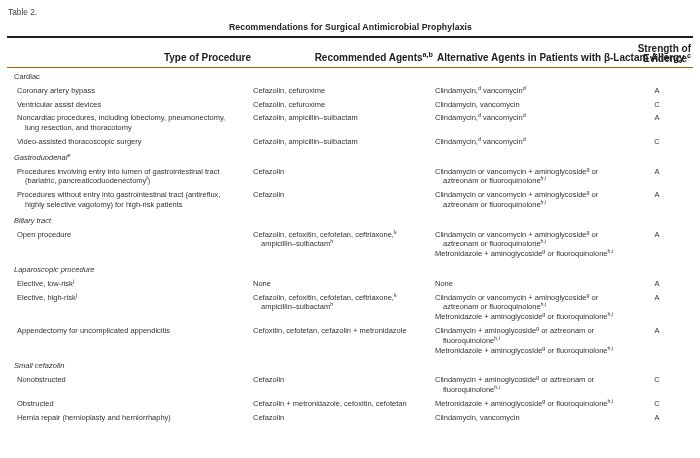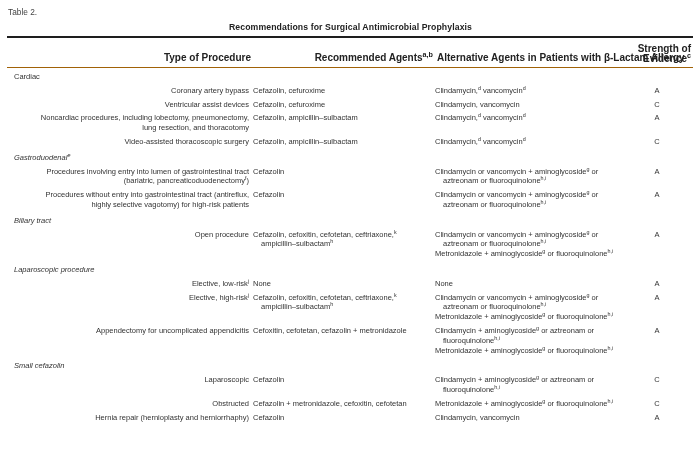--- a/index.html
+++ b/index.html
@@ -20,21 +20,21 @@
   col.c1{width:246px;} col.c2{width:182px;} col.c3{width:196px;} col.c4{width:62px;}
   thead th{
     font-size:10px;font-weight:bold;text-align:right;vertical-align:bottom;
     padding:6px 2px 4px 2px;border-bottom:1px solid #a16207;color:#222;
     white-space:nowrap;
   }
   thead th.wrap{white-space:pre-line;line-height:9.5px;}
   td{vertical-align:top;padding:2px 4px 2px 0;}
   td.section{padding-left:7px;padding-top:4px;}
   td.section.it{font-style:italic;}
-  td.proc{padding-left:18px;text-indent:-8px;white-space:pre-line;text-align:right;}
+  td.proc{padding-left:18px;text-indent:-8px;white-space:pre-line;}
   .hang{padding-left:8px;text-indent:-8px;white-space:pre-line;}
   td.strength{text-align:center;padding-right:10px;}
   sup{font-size:0.72em;line-height:0;vertical-align:super;}
 </style>
 </head>
 <body>
 
 <div class="page">
   <div class="tlabel">Table 2.</div>
   <div class="ttitle">Recommendations for Surgical Antimicrobial Prophylaxis</div>
@@ -178,21 +178,21 @@
             <div class="hang">Clindamycin + aminoglycoside<sup>g</sup> or aztreonam or
 fluoroquinolone<sup>h,i</sup></div>
             <div class="hang">Metronidazole + aminoglycoside<sup>g</sup> or fluoroquinolone<sup>h,i</sup></div>
           </td>
           <td class="strength">A</td>
         </tr>
         <tr>
           <td colspan="4" class="section it">Small cefazolin</td>
         </tr>
         <tr>
-          <td class="proc">Laparoscopic</td>
+          <td class="proc">Nonobstructed</td>
           <td>
             <div class="hang">Cefazolin</div>
           </td>
           <td>
             <div class="hang">Clindamycin + aminoglycoside<sup>g</sup> or aztreonam or
 fluoroquinolone<sup>h,i</sup></div>
           </td>
           <td class="strength">C</td>
         </tr>
         <tr>

